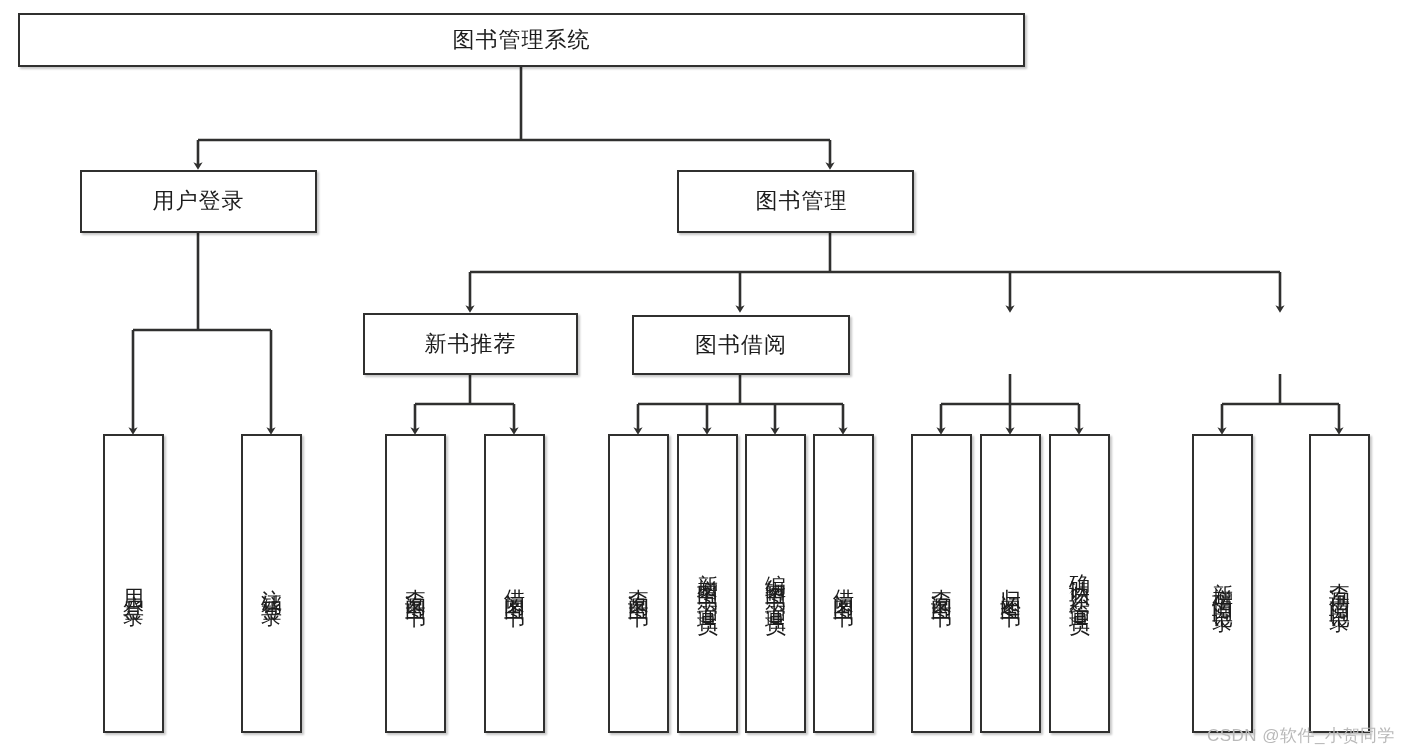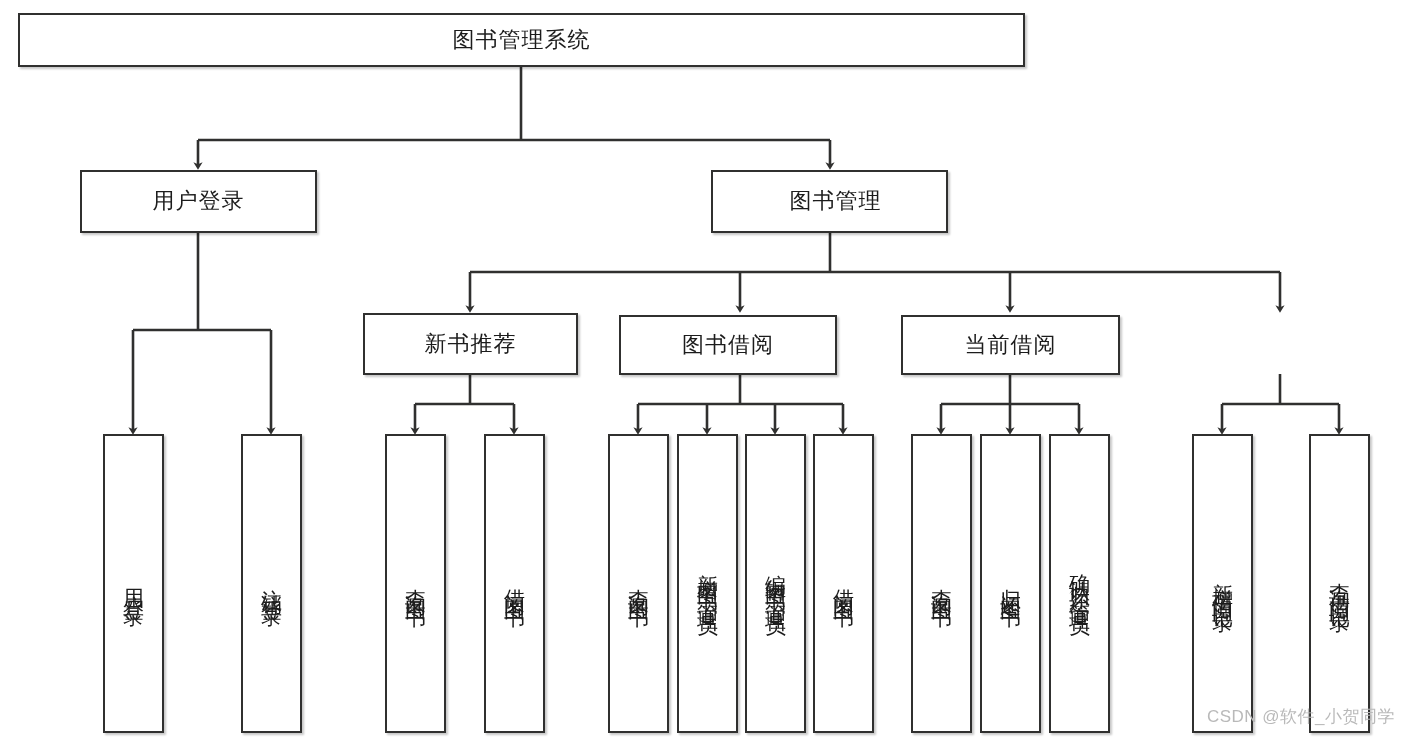--- a/index.html
+++ b/index.html
@@ -59,21 +59,21 @@
     position: absolute;
     left: 0;
     top: 0;
     width: 1405px;
     height: 747px;
     pointer-events: none;
   }
   #watermark {
     position: absolute;
     right: 10px;
-    bottom: 19px;
+    bottom: 0;
     font-size: 17px;
     color: #b9b9b9;
     letter-spacing: 0.5px;
     white-space: nowrap;
   }
 </style>
 </head>
 <body>
 
 <div id="diagram-root">
@@ -128,32 +128,29 @@
     </g>
   </svg>
 
   <div class="node-box horiz" style="left:18px; top:13px; width:1007px; height:54px;">
     <span class="node-label-h">图书管理系统</span>
   </div>
 
   <div class="node-box horiz" style="left:80px; top:170px; width:237px; height:63px;">
     <span class="node-label-h">用户登录</span>
   </div>
-  <div class="node-box horiz" style="left:711px; top:170px; width:237px; height:63px;padding-left:12px;">
+  <div class="node-box horiz" style="left:677px; top:170px; width:237px; height:63px;padding-left:12px;">
     <span class="node-label-h">图书管理</span>
   </div>
 
   <div class="node-box horiz" style="left:363px; top:313px; width:215px; height:62px;justify-content:center;">
     <span class="node-label-h">新书推荐</span>
   </div>
-  <div class="node-box horiz" style="left:619px; top:315px; width:218px; height:60px;">
+  <div class="node-box horiz" style="left:632px; top:315px; width:218px; height:60px;">
     <span class="node-label-h">图书借阅</span>
-  </div>
-  <div class="node-box horiz" style="left:901px; top:315px; width:219px; height:60px;">
-    <span class="node-label-h">当前借阅</span>
   </div>
 
   <div class="node-box vert" style="left:103px; top:434px; width:61px; height:299px;">
     <span class="node-label-v">用户登录</span>
   </div>
   <div class="node-box vert" style="left:241px; top:434px; width:61px; height:299px;">
     <span class="node-label-v">注销登录</span>
   </div>
 
   <div class="node-box vert" style="left:385px; top:434px; width:61px; height:299px;">

